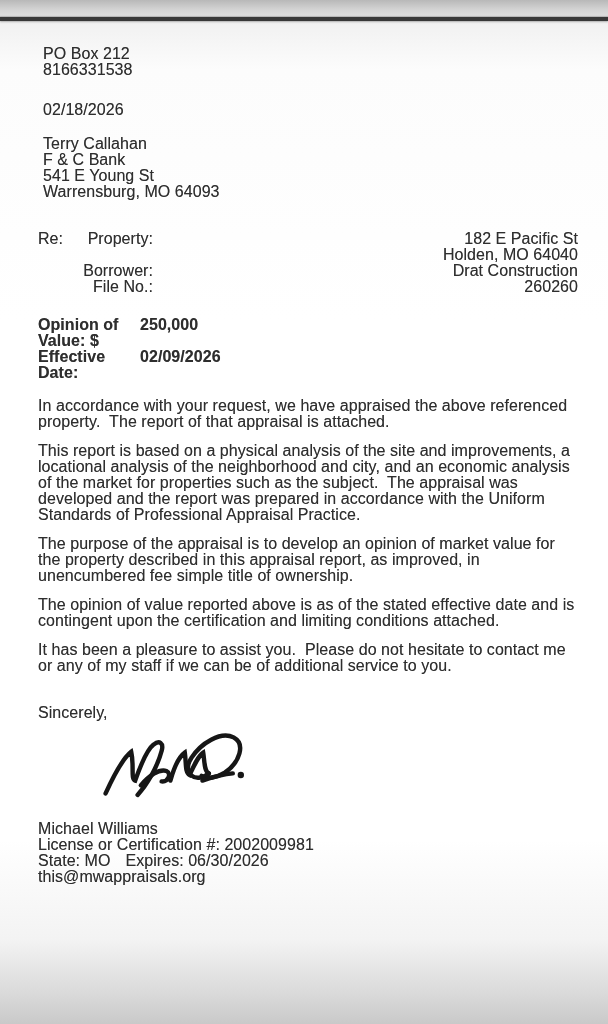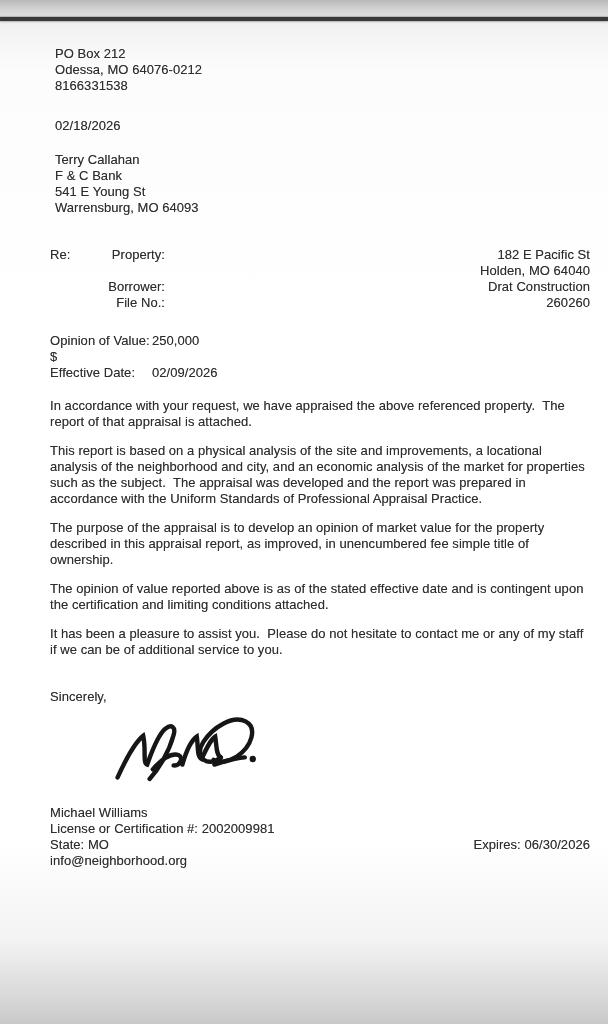--- a/index.html
+++ b/index.html
@@ -18,59 +18,58 @@
   .top-band {
     position: absolute; top: 0; left: 0; right: 0; height: 17px;
     background: linear-gradient(180deg, #b8b8b8 0%, #d3d3d3 55%, #dedede 100%);
   }
   .edge-line {
     position: absolute; top: 17px; left: 0; right: 0; height: 4px;
     background: #383838;
     box-shadow: 0 1px 2px rgba(0,0,0,.28), 0 -1px 1px rgba(0,0,0,.18);
   }
   .content {
-    position: absolute; top: 22px; left: 50px; width: 540px;
+    position: absolute; top: 22px; left: 38px; width: 540px;
     padding-top: 24px;
-    color: #2e2e2e; font-size: 13px; line-height: 16px;
+    color: #2e2e2e; font-size: 16px; line-height: 16px;
     letter-spacing: .05px;
     text-shadow: 0 0 .6px rgba(46,46,46,.5);
   }
   .addr { margin-left: 5px; }
   .date-line { margin-left: 5px; margin-top: 24px; }
   .recipient { margin-top: 18px; }
   .re-grid {
     margin-top: 31px;
     display: grid; grid-template-columns: 15px 87px auto;
     column-gap: 13px;
     text-align: right;
   }
   .value-grid {
     margin-top: 22px;
-    display: grid; grid-template-columns: 102px auto;
+    display: grid; grid-template-columns: 102px auto; font-weight: bold;
   }
   .body-copy { margin-top: 17px; }
   .para { margin: 0 0 13px 0; white-space: pre-wrap; }
   .closing { margin-top: 31px; }
   .signature-wrap { margin: 2px 0 0 58px; height: 82px; }
   .signature-wrap svg { display: block; }
   .signer { margin-top: 16px; }
-  .state-row { display: flex; gap: 29px; justify-content: space-between; }
+  .state-row { display: flex; gap: 15px; }
 </style>
 </head>
 <body>
 
 <div class="photo">
   <div class="top-band"></div>
   <div class="edge-line"></div>
 
   <div class="content">
 
     <div class="addr">
       <div>PO Box 212</div>
-      <div>Odessa, MO 64076-0212</div>
       <div>8166331538</div>
     </div>
 
     <div class="date-line">02/18/2026</div>
 
     <div class="addr recipient">
       <div>Terry Callahan</div>
       <div>F &amp; C Bank</div>
       <div>541 E Young St</div>
       <div>Warrensburg, MO 64093</div>
@@ -121,17 +120,17 @@
       </svg>
     </div>
 
     <div class="signer">
       <div>Michael Williams</div>
       <div>License or Certification #: 2002009981</div>
       <div class="state-row">
         <span>State: MO</span>
         <span>Expires: 06/30/2026</span>
       </div>
-      <div>info@neighborhood.org</div>
+      <div>this@mwappraisals.org</div>
     </div>
 
   </div>
 </div>
 
 </body></html>

